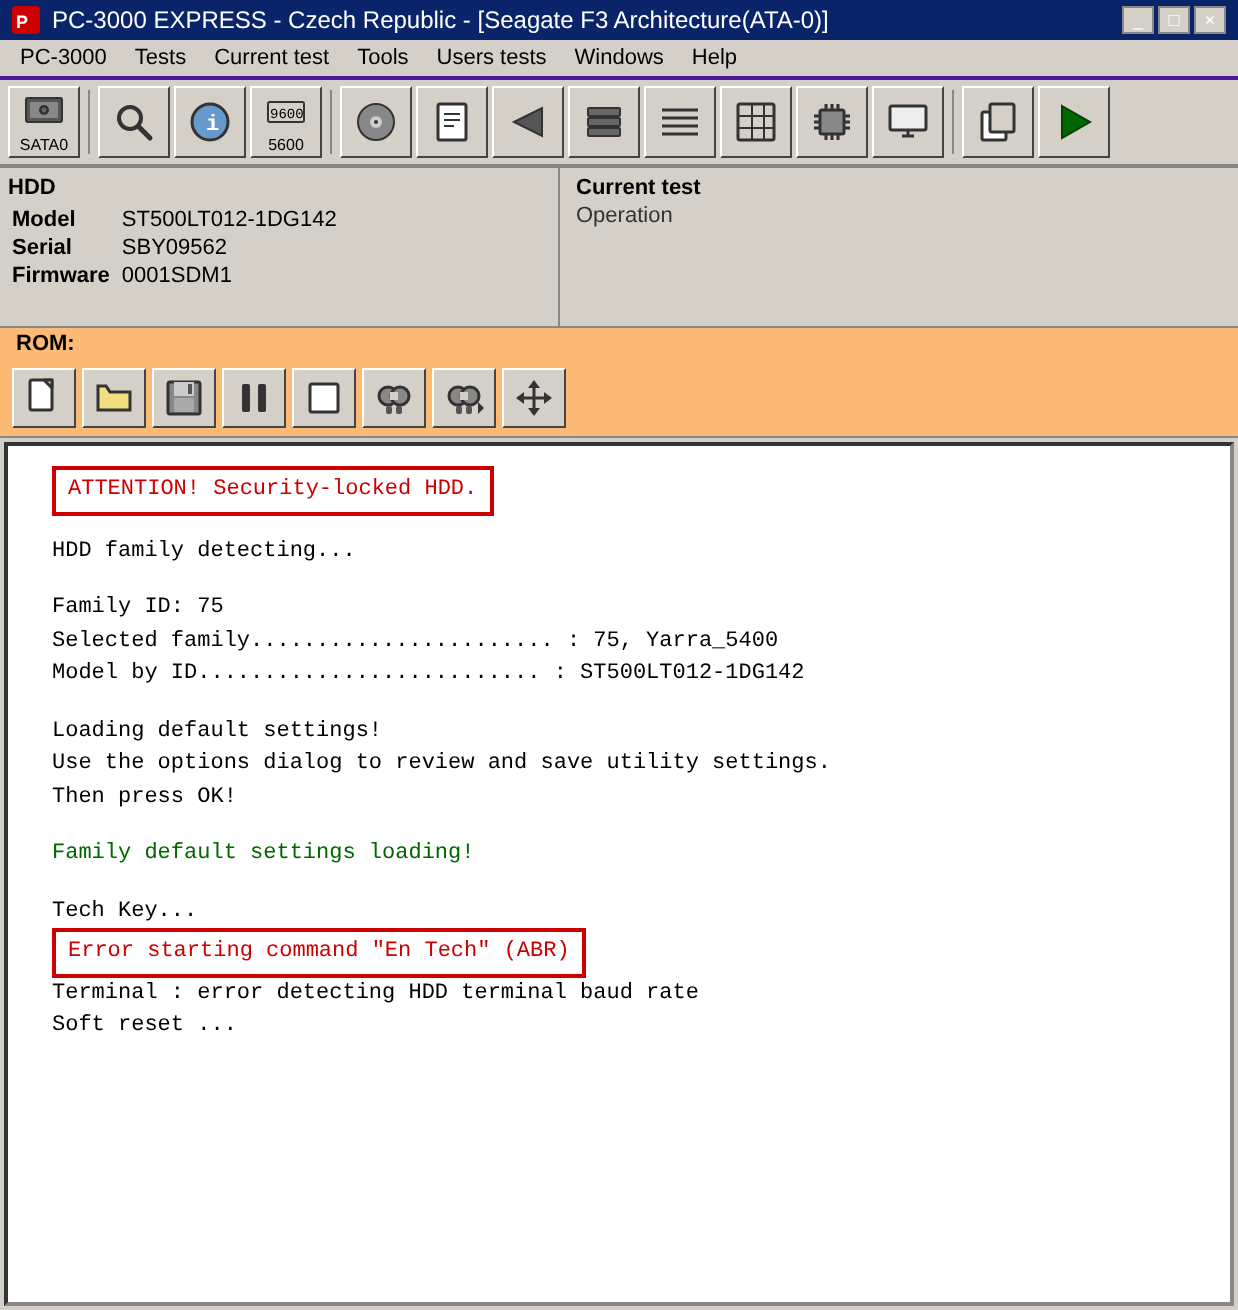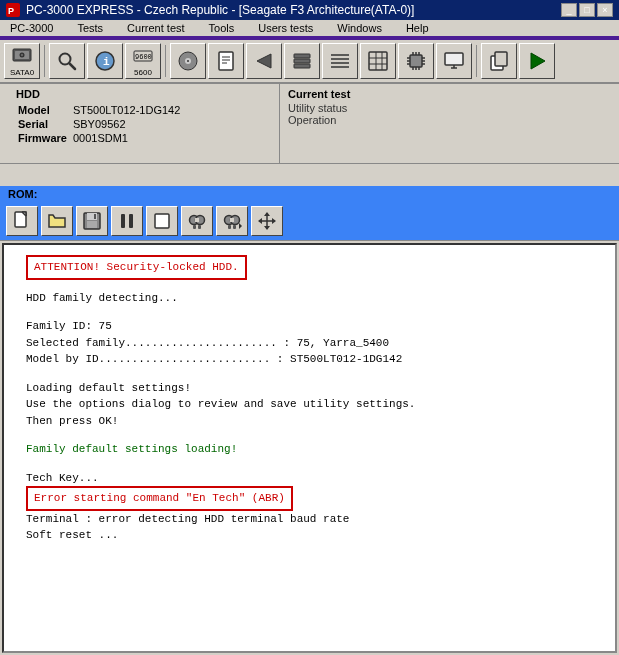--- a/index.html
+++ b/index.html
@@ -52,28 +52,28 @@
       font-size: 9px;
       display: flex;
       align-items: center;
       justify-content: center;
       cursor: pointer;
     }
 
     
     .menu-bar {
       background: #d4d0c8;
-      border-bottom: 4px solid #4c1d95;
+      border-bottom: 2px solid #4c1d95;
       display: flex;
       align-items: center;
       padding: 2px 4px;
       font-family: Arial, sans-serif;
       font-size: 11px;
       height: 20px;
-      gap: 12px;
+      gap: 2px;
     }
     .menu-item {
       padding: 1px 6px;
       cursor: pointer;
     }
 
     
     .toolbar {
       background: #d4d0c8;
       border-bottom: 2px solid #888;
@@ -125,21 +125,21 @@
 
     
     .hdd-panel {
       display: flex;
       border-bottom: 1px solid #888;
       height: 80px;
     }
     .hdd-info {
       width: 280px;
       border-right: 1px solid #888;
-      padding: 4px 16px;
+      padding: 4px 4px;
       background: #d4d0c8;
     }
     .hdd-info-title {
       font-family: Arial, sans-serif;
       font-size: 11px;
       font-weight: bold;
       margin-bottom: 2px;
     }
     .hdd-info table {
       font-family: Arial, sans-serif;
@@ -160,22 +160,21 @@
       font-weight: bold;
       margin-bottom: 2px;
     }
     .ct-label {
       color: #333;
     }
 
     
     .rom-section {
       border-bottom: 1px solid #888;
-      background: #3b82f6;
-      margin-top: 22px;
+      background: #fdba74;
     }
     .rom-title {
       font-family: Arial, sans-serif;
       font-size: 11px;
       font-weight: bold;
       padding: 2px 8px;
     }
     .rom-toolbar {
       display: flex;
       align-items: center;
@@ -413,21 +412,20 @@
         </tr>
         <tr>
           <td>Firmware</td>
           <td>0001SDM1</td>
         </tr>
       </tbody>
         </table>
     </div>
     <div class="current-test">
       <div class="current-test-title">Current test</div>
-      <div class="ct-label">Utility status</div>
       <div class="ct-label">Operation</div>
     </div>
   </div>
 
   <div class="rom-section">
     <div class="rom-title">ROM:</div>
     <div class="rom-toolbar">
 
       <div class="rom-btn">
         <svg viewBox="0 0 20 20" fill="none">

